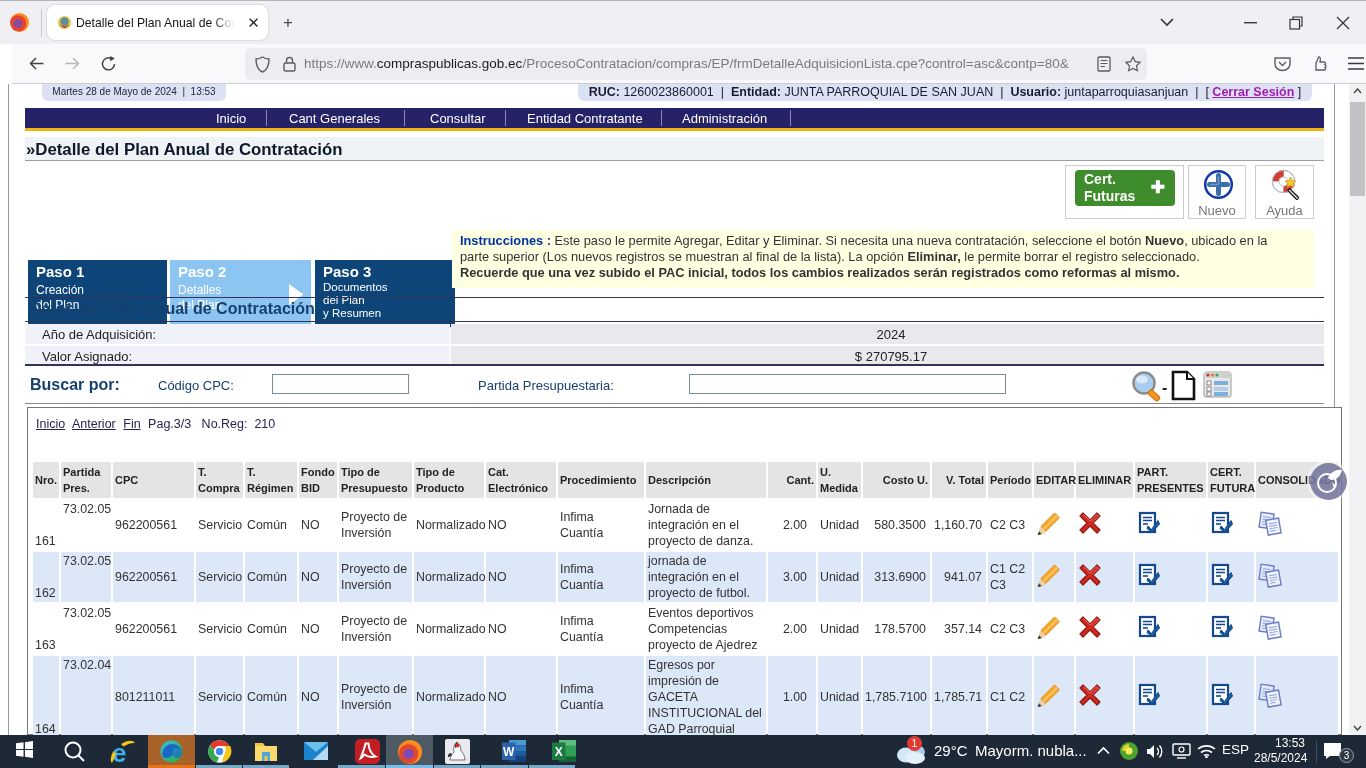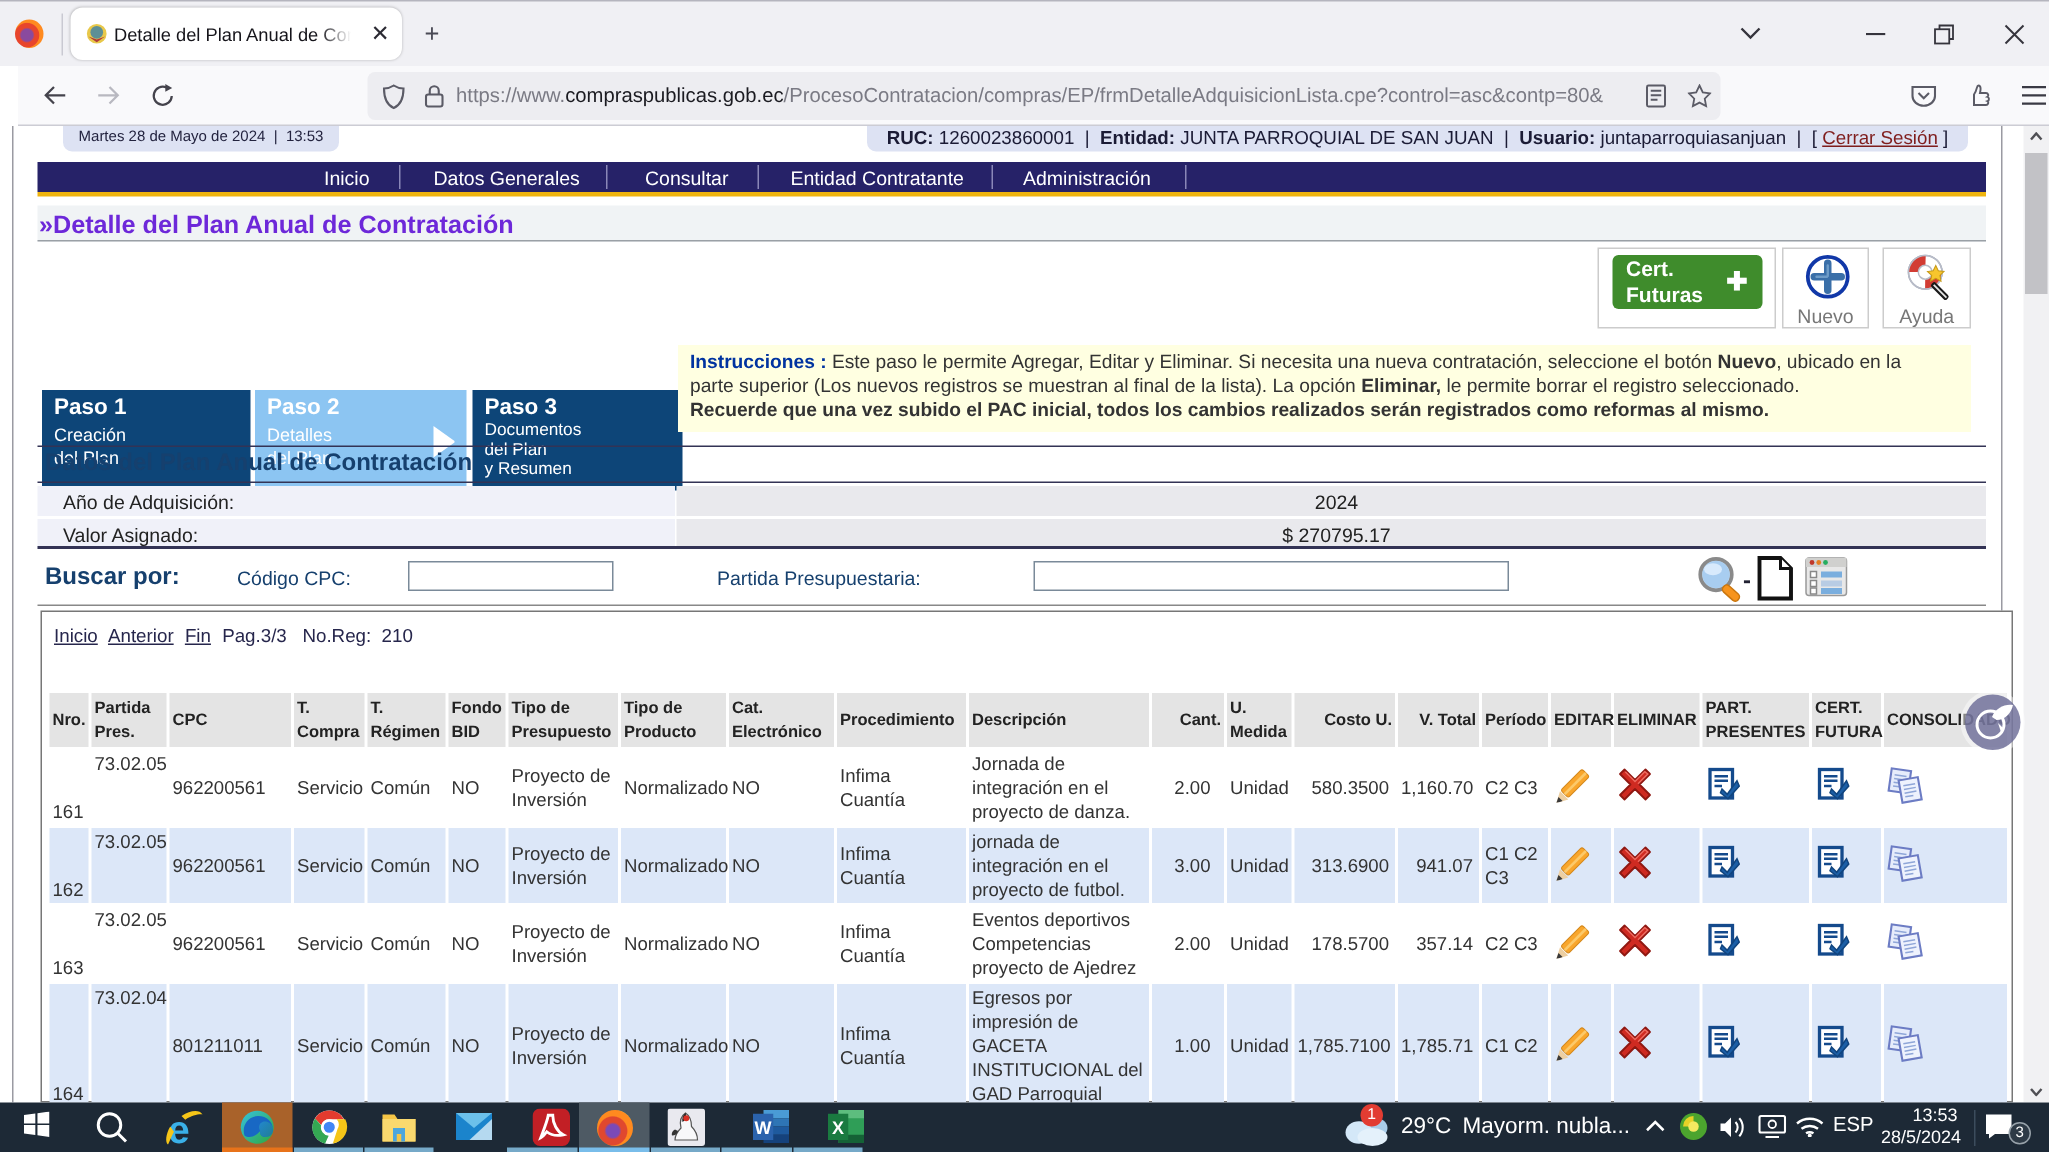--- a/index.html
+++ b/index.html
@@ -22,27 +22,27 @@
 #urltext { position:absolute; left:59px; top:8px; font-size:13.5px; color:#7a7a84; white-space:nowrap; overflow:hidden; width:800px; }
 #urltext b { color:#1b1b21; font-weight:normal; }
 
 
 #page { position:absolute; left:0; top:84px; width:1366px; height:651px; background:#fff; overflow:hidden; }
 #pbl { position:absolute; left:8px; top:0; width:1px; height:651px; background:#9a9aa2; }
 #pbr { position:absolute; left:1334px; top:0; width:1px; height:651px; background:#9a9aa2; }
 #datebox { position:absolute; left:42px; top:0; width:184px; height:17px; background:#dde2f3; border-radius:0 0 6px 6px; font-size:10px; color:#23233f; text-align:center; line-height:16px; }
 #rucbox { position:absolute; left:578px; top:0; width:734px; height:17px; background:#dde2f3; border-radius:0 0 6px 6px; font-size:12.5px; color:#1b1b35; text-align:center; line-height:16px; white-space:nowrap; }
 #rucbox b { font-weight:bold; }
-#rucbox u { font-weight:normal; color:#7f1d1d; }
+#rucbox u { font-weight:bold; color:#a21caf; }
 #menubar { position:absolute; left:25px; top:24px; width:1299px; height:20px; background:#262268; }
 #menubar .mi { position:absolute; top:3px; font-size:13px; color:#fff; }
 #menubar .ms { position:absolute; top:2px; width:1px; height:16px; background:#8a87b8; }
 #goldline { position:absolute; left:25px; top:44px; width:1299px; height:3px; background:#efb40e; }
 #titlebar { position:absolute; left:25px; top:53px; width:1299px; height:24px; background:#f0f3f5; border-bottom:1px solid #9aa0a6; }
-#titlebar span { position:absolute; left:1px; top:3px; font-size:16.8px; font-weight:bold; color:#6d28d9; }
+#titlebar span { position:absolute; left:1px; top:3px; font-size:16.8px; font-weight:bold; color:#0f172a; }
 
 .btnbox { position:absolute; border:1px solid #ccc; background:#fff; }
 #certbtn { position:absolute; left:9px; top:4px; width:100px; height:36px; background:#3f8c2c; border-radius:4px; color:#fff; font-weight:bold; font-size:14px; line-height:17px; padding:1px 0 0 9px; }
 #certplus { position:absolute; right:10px; top:9px; font-size:17px; font-weight:bold; color:#fff; }
 .btnlabel { position:absolute; left:0; width:100%; text-align:center; font-size:13px; color:#777; }
 
 .paso { position:absolute; top:141px; height:67px; color:#fff;margin-top:35px; }
 .paso h3 { font-size:15px; font-weight:bold; padding:3px 0 2px 8px; }
 .paso div { font-size:12px; padding:1px 0 0 8px; }
 #paso2arrow { position:absolute; right:0; top:24px; width:0; height:0; border-left:14px solid #fff; border-top:10px solid transparent; border-bottom:10px solid transparent; }
@@ -183,21 +183,21 @@
   </div>
 
   <div id="page">
     <div id="pbl"></div>
       <div id="pbr"></div>
     <div id="datebox">Martes 28 de Mayo de 2024&nbsp; | &nbsp;13:53</div>
     <div id="rucbox"><b>RUC:</b> 1260023860001&nbsp; | &nbsp;<b>Entidad:</b> JUNTA PARROQUIAL DE SAN JUAN&nbsp; | &nbsp;<b>Usuario:</b> juntaparroquiasanjuan&nbsp; | &nbsp;[ <u>Cerrar Sesión</u> ]</div>
     <div id="menubar">
       <span class="mi" style="left:191px">Inicio</span>
       <span class="ms" style="left:241px"></span>
-      <span class="mi" style="left:264px">Datos Generales</span>
+      <span class="mi" style="left:264px">Cant Generales</span>
       <span class="ms" style="left:379px"></span>
       <span class="mi" style="left:405px">Consultar</span>
       <span class="ms" style="left:480px"></span>
       <span class="mi" style="left:502px">Entidad Contratante</span>
       <span class="ms" style="left:636px"></span>
       <span class="mi" style="left:657px">Administración</span>
       <span class="ms" style="left:765px"></span>
     </div>
     <div id="goldline"></div>
     <div id="titlebar">

